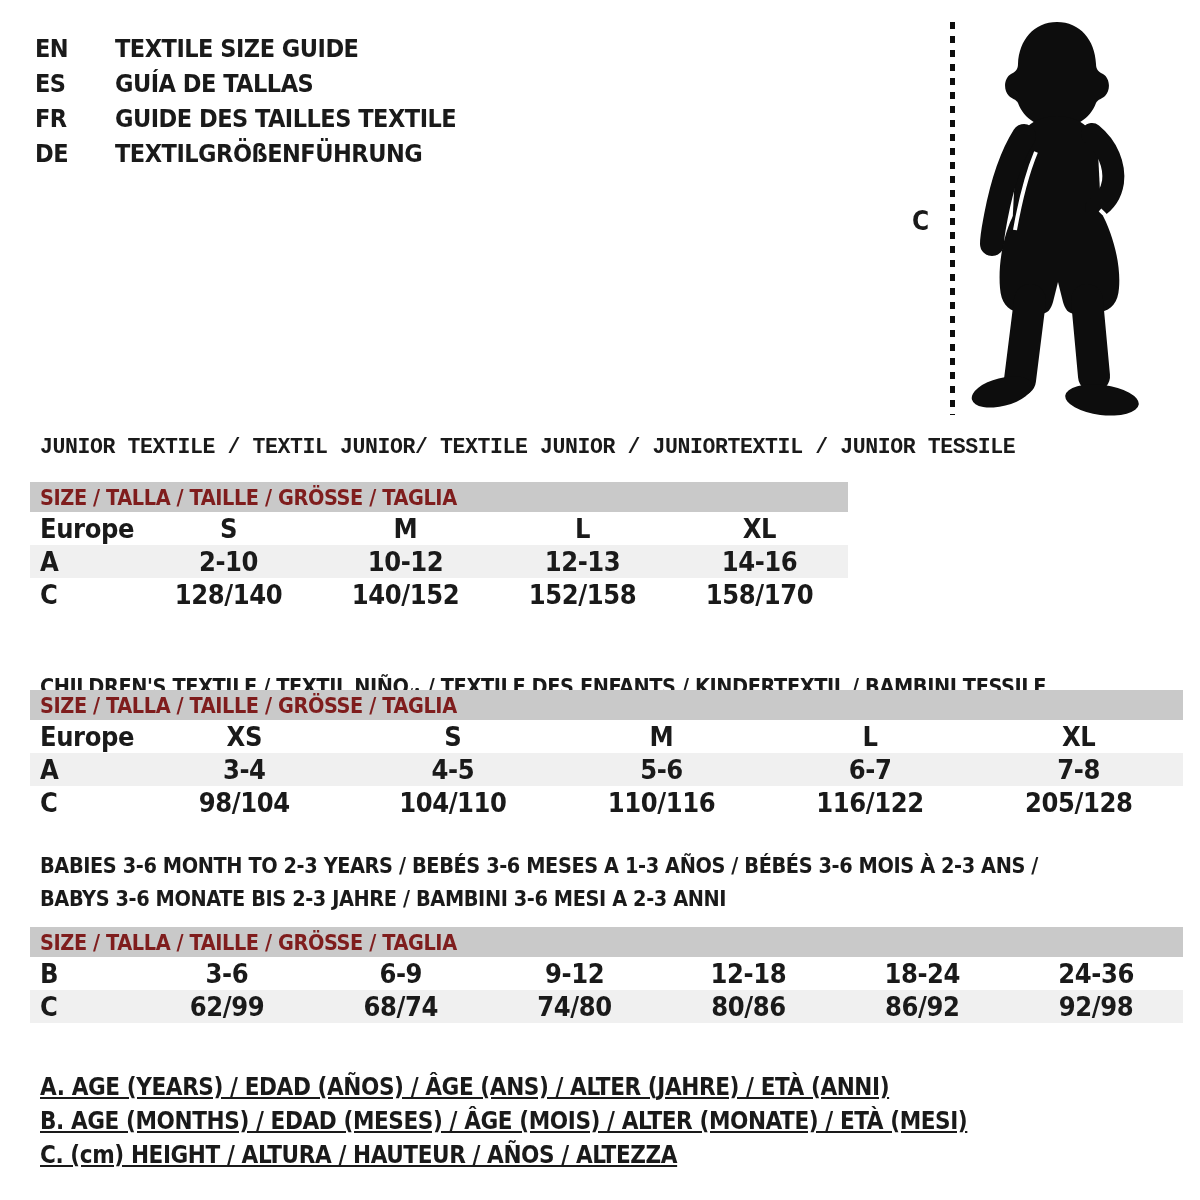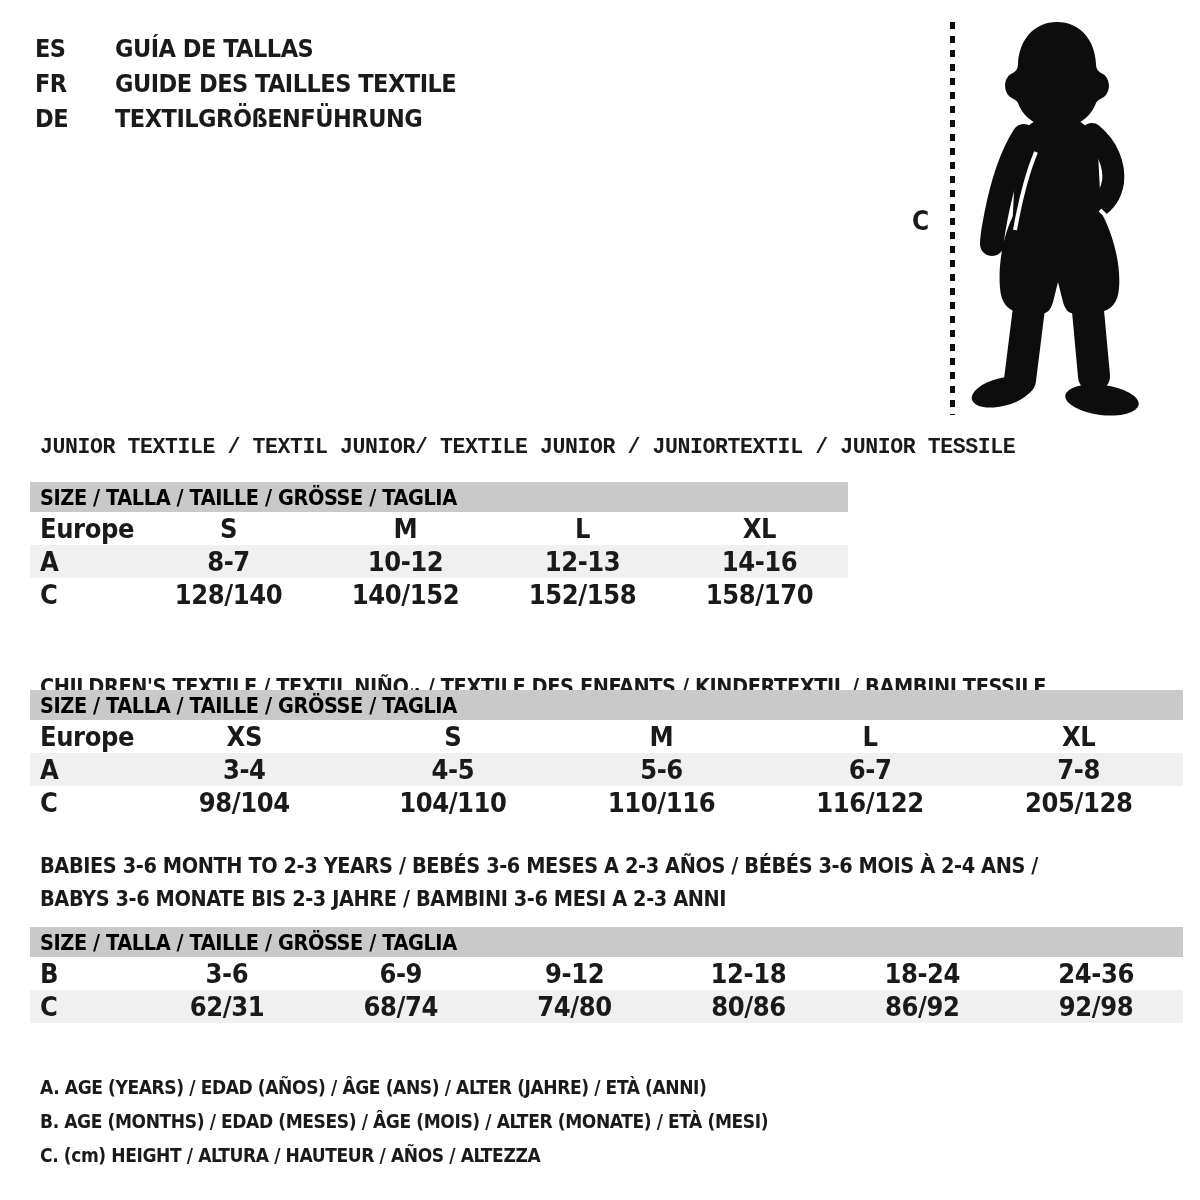--- a/index.html
+++ b/index.html
@@ -28,38 +28,42 @@
 
   
   .sec-title{position:absolute;left:40px;font-weight:bold;font-size:21.5px;
     letter-spacing:-0.4px;line-height:33px;white-space:nowrap;}
   .sec-title .sub{font-size:0.62em;position:relative;top:0.28em;}
 
   
   .size-table{position:absolute;left:30px;}
   .st-header{height:30px;background:var(--header-bar,#c9c9c9);
     display:flex;align-items:center;padding-left:10px;box-sizing:border-box;
-    font-weight:bold;font-size:21.5px;letter-spacing:-0.4px;color:#000000;}
+    font-weight:bold;font-size:21.5px;letter-spacing:-0.4px;color:#7f1d1d;}
   .st-row{display:flex;height:33px;align-items:center;
     font-weight:bold;font-size:27px;letter-spacing:-0.4px;}
   .st-row.shaded{background:var(--row-shade,#f0f0f0);}
   .st-label{width:110px;flex:0 0 110px;padding-left:10px;box-sizing:border-box;}
   .st-cell{flex:1;text-align:center;}
 
   
   #legend-block{position:absolute;left:40px;top:1070px;}
-  .legend-line{font-weight:bold;font-size:19px;letter-spacing:-0.4px;
-    line-height:34px;white-space:nowrap;}
+  .legend-line{font-weight:bold;font-size:24px;letter-spacing:-0.4px;
+    line-height:34px;white-space:nowrap;text-decoration:underline;}
 </style>
 </head>
 <body style="--text: #1a1a1a; --header-bar: #c9c9c9; --row-shade: #f0f0f0; --figure: #0d0d0d;">
 
 <div id="page">
 
   <div id="lang-block">
+      <div class="lang-row">
+        <span class="lang-code">EN</span>
+        <span class="lang-label">TEXTILE SIZE GUIDE</span>
+      </div>
       <div class="lang-row">
         <span class="lang-code">ES</span>
         <span class="lang-label">GUÍA DE TALLAS</span>
       </div>
       <div class="lang-row">
         <span class="lang-code">FR</span>
         <span class="lang-label">GUIDE DES TAILLES TEXTILE</span>
       </div>
       <div class="lang-row">
         <span class="lang-code">DE</span>
@@ -95,21 +99,21 @@
         </div>
         <div class="st-row">
           <span class="st-label">Europe</span>
           <span class="st-cell">S</span>
           <span class="st-cell">M</span>
           <span class="st-cell">L</span>
           <span class="st-cell">XL</span>
         </div>
         <div class="st-row shaded">
           <span class="st-label">A</span>
-          <span class="st-cell">8-7</span>
+          <span class="st-cell">2-10</span>
           <span class="st-cell">10-12</span>
           <span class="st-cell">12-13</span>
           <span class="st-cell">14-16</span>
         </div>
         <div class="st-row">
           <span class="st-label">C</span>
           <span class="st-cell">128/140</span>
           <span class="st-cell">140/152</span>
           <span class="st-cell">152/158</span>
           <span class="st-cell">158/170</span>
@@ -138,37 +142,37 @@
         </div>
         <div class="st-row">
           <span class="st-label">C</span>
           <span class="st-cell">98/104</span>
           <span class="st-cell">104/110</span>
           <span class="st-cell">110/116</span>
           <span class="st-cell">116/122</span>
           <span class="st-cell">205/128</span>
         </div>
       </div>
-      <div class="sec-title" style="top: 849px;"><span>BABIES 3-6 MONTH TO 2-3 YEARS / BEBÉS 3-6 MESES A 2-3 AÑOS / BÉBÉS 3-6 MOIS À 2-4 ANS /</span><br><span>BABYS 3-6 MONATE BIS 2-3 JAHRE / BAMBINI 3-6 MESI A 2-3 ANNI</span></div>
+      <div class="sec-title" style="top: 849px;"><span>BABIES 3-6 MONTH TO 2-3 YEARS / BEBÉS 3-6 MESES A 1-3 AÑOS / BÉBÉS 3-6 MOIS À 2-3 ANS /</span><br><span>BABYS 3-6 MONATE BIS 2-3 JAHRE / BAMBINI 3-6 MESI A 2-3 ANNI</span></div>
       <div class="size-table" style="top: 927px; width: 1153px;">
         <div class="st-header">
           <span>SIZE / TALLA / TAILLE / GRÖSSE / TAGLIA</span>
         </div>
         <div class="st-row">
           <span class="st-label">B</span>
           <span class="st-cell">3-6</span>
           <span class="st-cell">6-9</span>
           <span class="st-cell">9-12</span>
           <span class="st-cell">12-18</span>
           <span class="st-cell">18-24</span>
           <span class="st-cell">24-36</span>
         </div>
         <div class="st-row shaded">
           <span class="st-label">C</span>
-          <span class="st-cell">62/31</span>
+          <span class="st-cell">62/99</span>
           <span class="st-cell">68/74</span>
           <span class="st-cell">74/80</span>
           <span class="st-cell">80/86</span>
           <span class="st-cell">86/92</span>
           <span class="st-cell">92/98</span>
         </div>
       </div>
     </div>
 
   <div id="legend-block">

